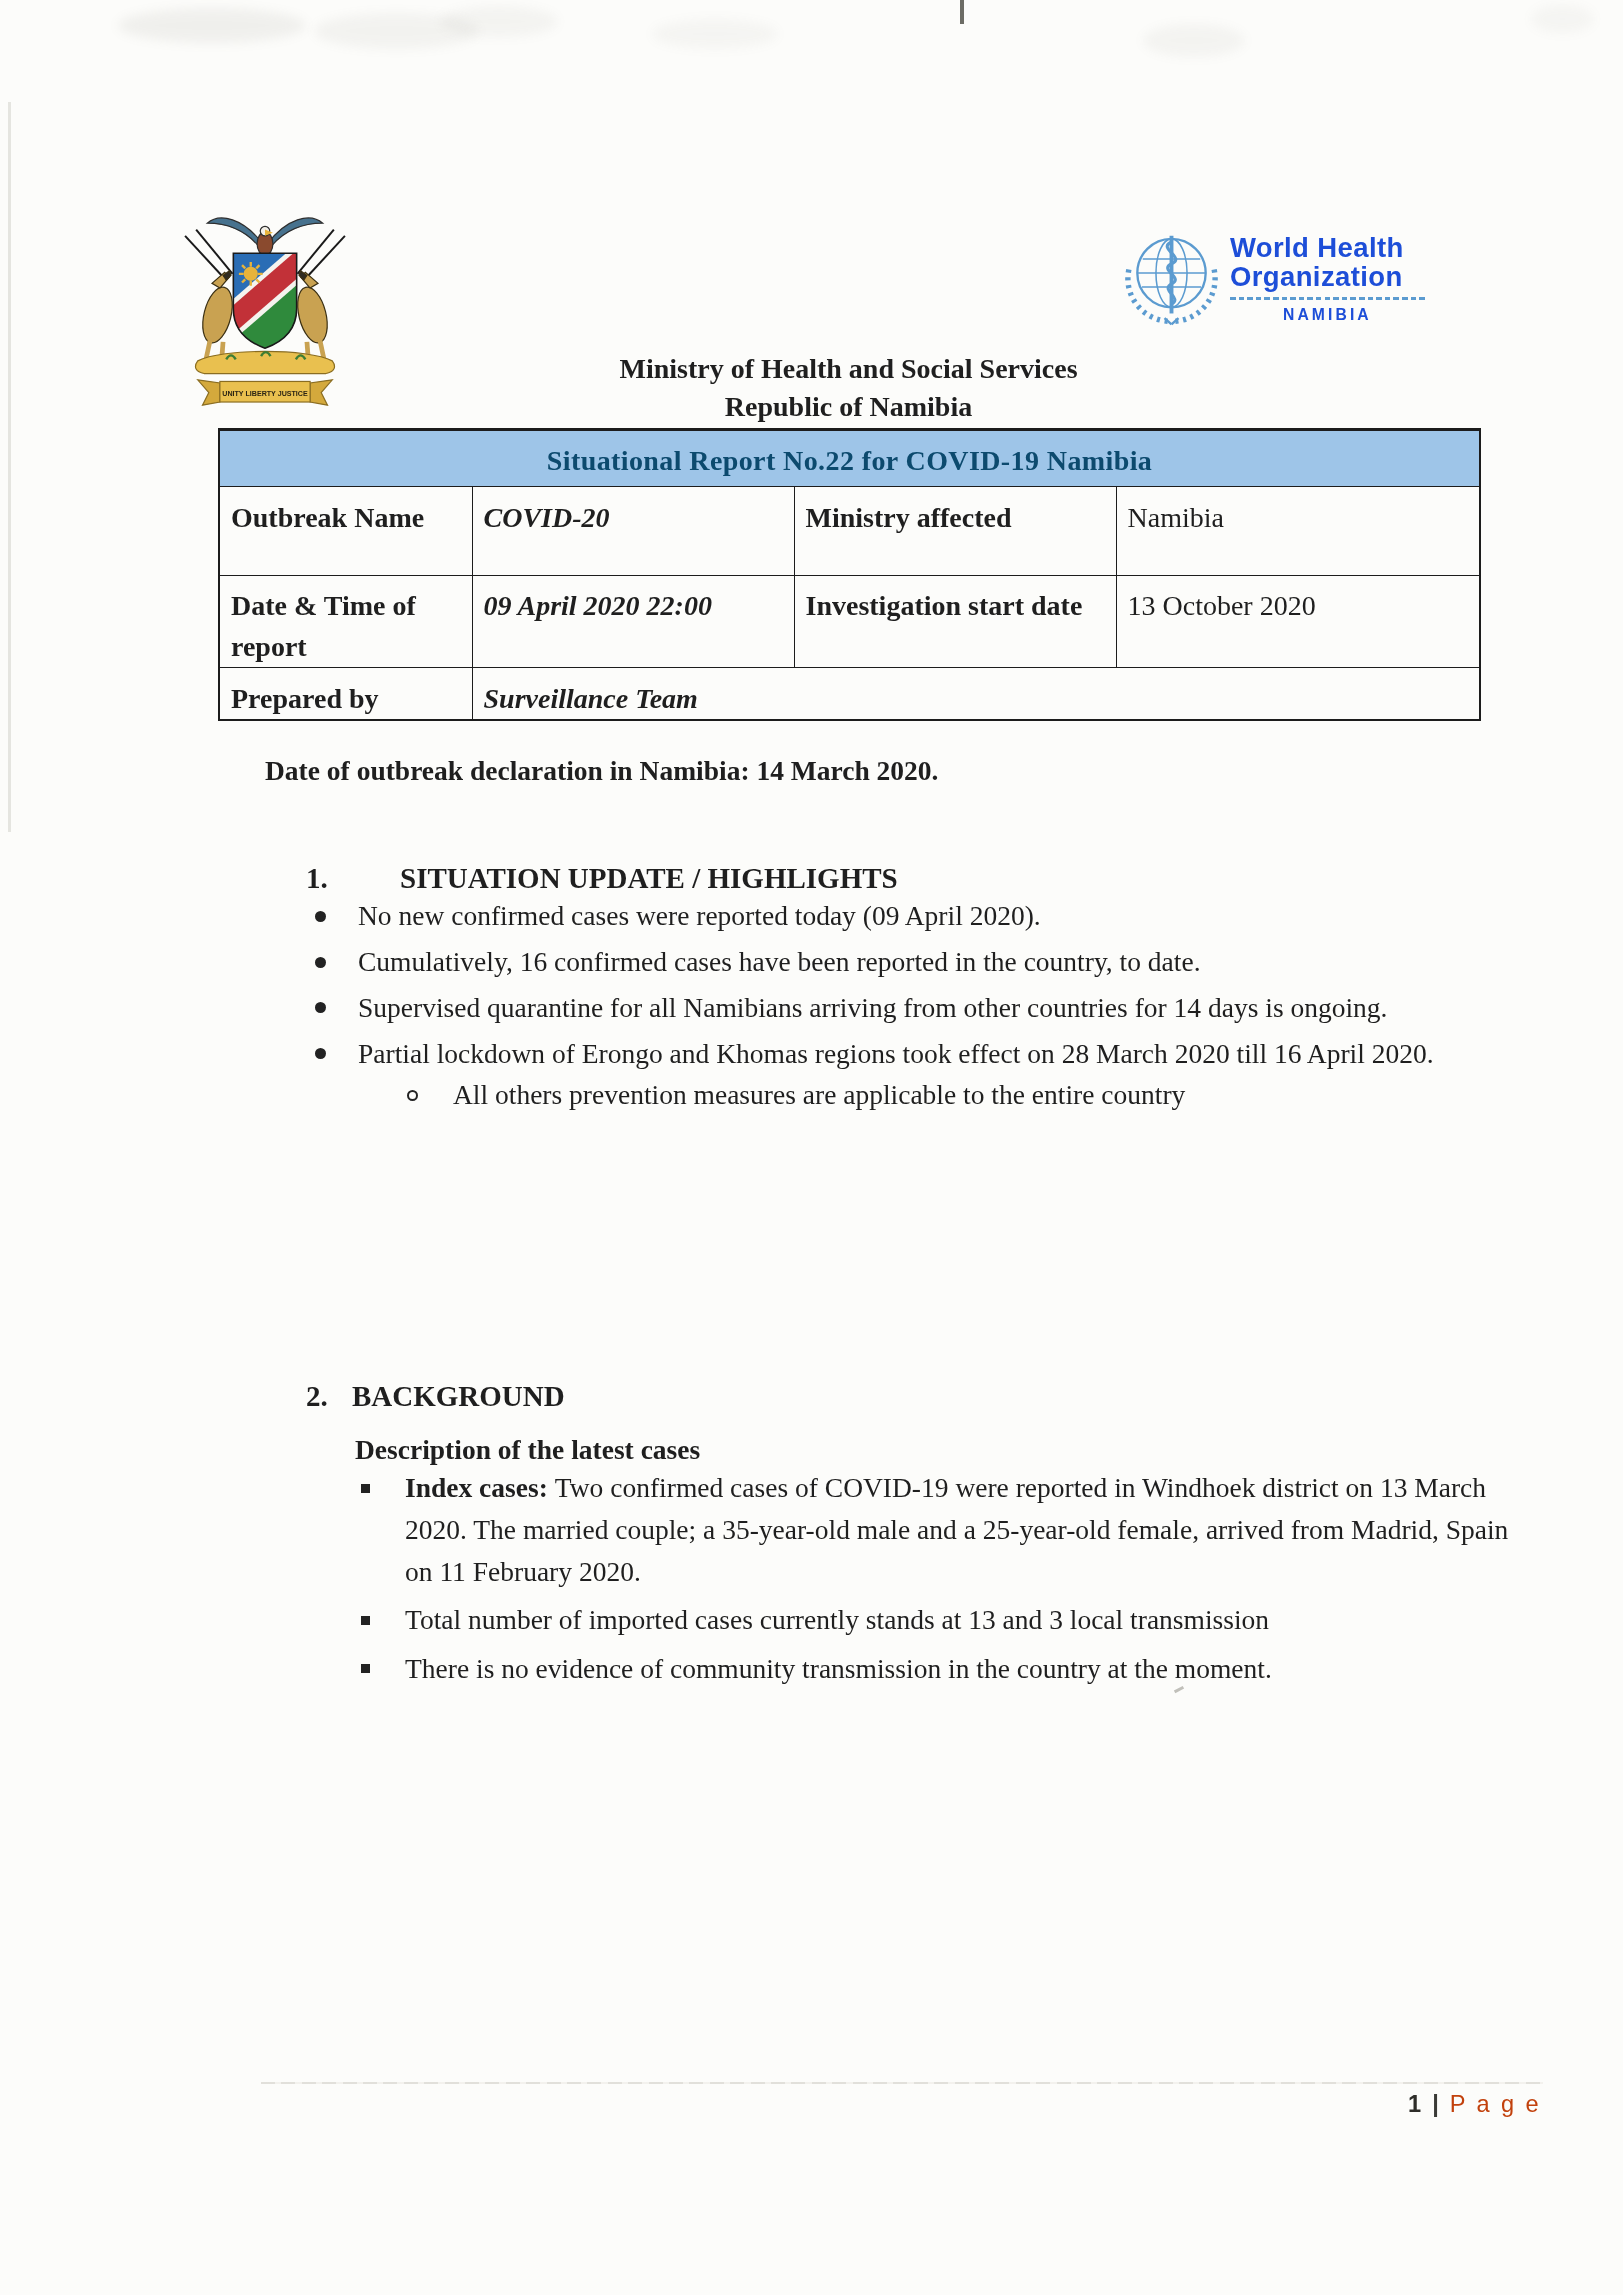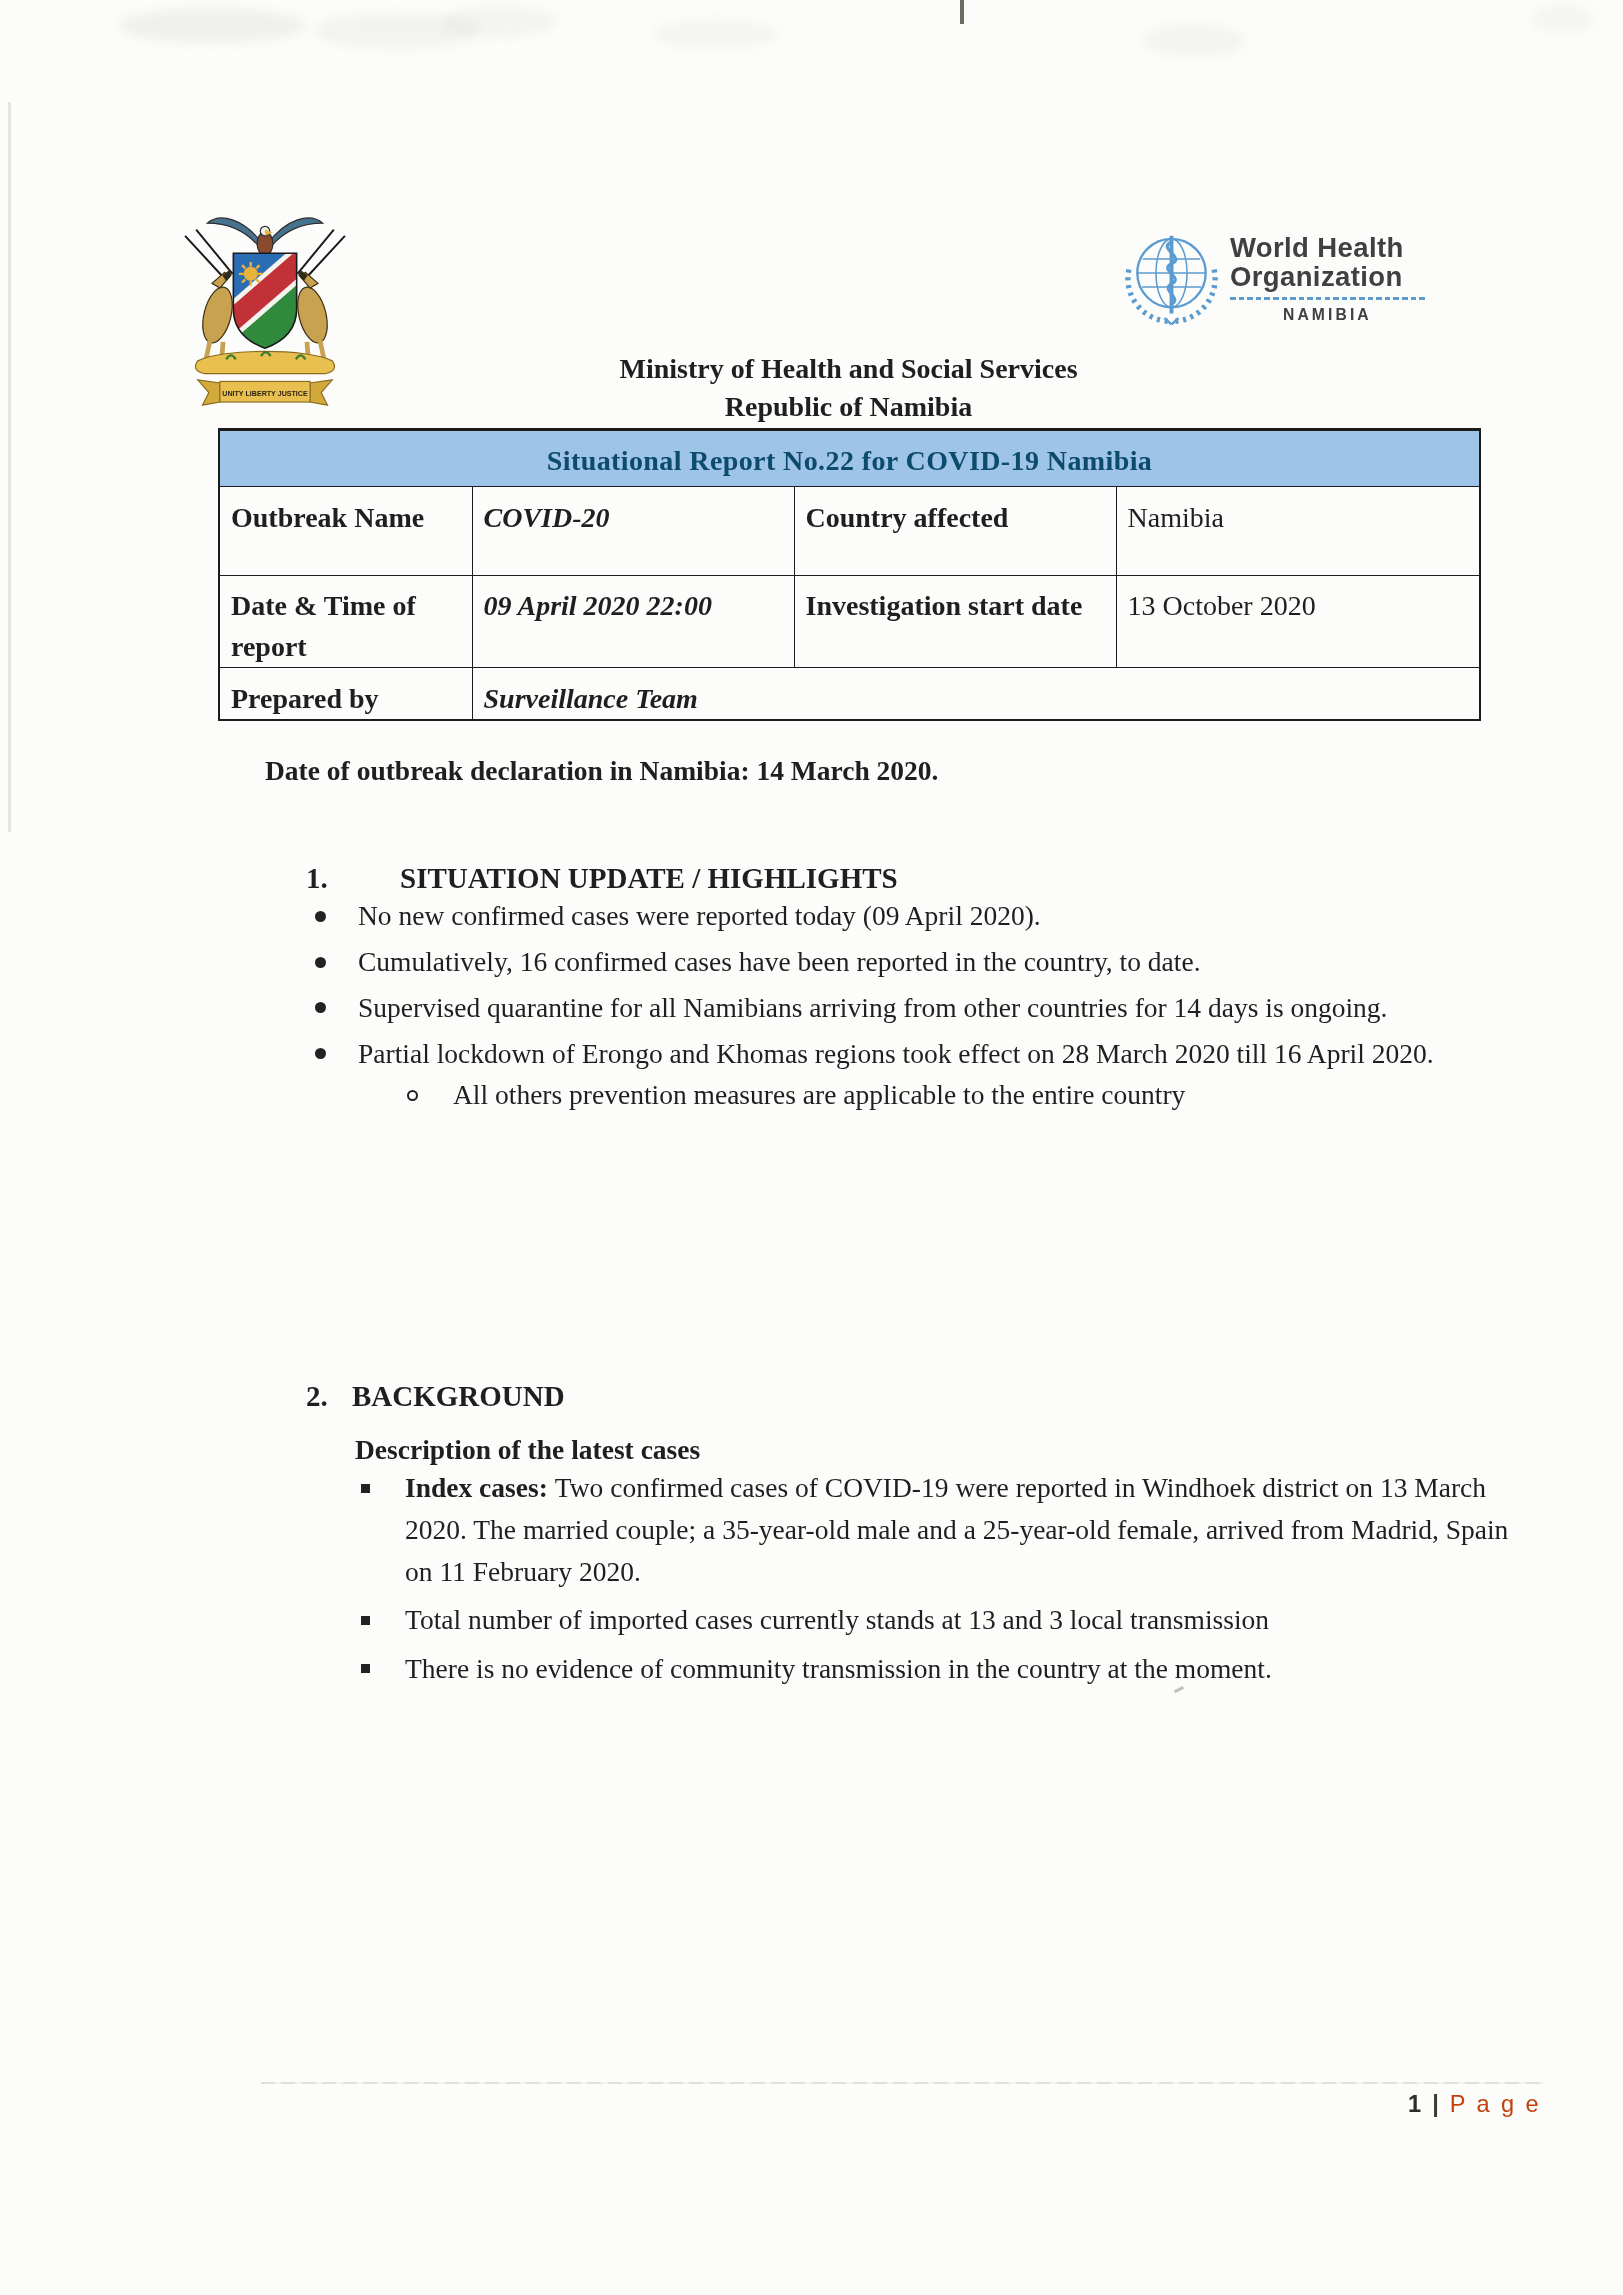--- a/index.html
+++ b/index.html
@@ -10,21 +10,21 @@
   }
   
   .smudge{position:absolute; background:#8a887e; border-radius:50%; filter:blur(5.5px);}
   .tick{position:absolute; left:960px; top:0; width:3.9px; height:23.6px; background:#52524a; opacity:.85;}
   .left-edge{position:absolute; left:7.9px; top:102px; width:3.1px; height:730px; background:#c9c9c2; opacity:.45;}
   .stray-mark{position:absolute; left:1174px; top:1688px; width:10.2px; height:3.1px; background:#9a9890; opacity:.6; transform:rotate(-28deg);}
   
   .coat{position:absolute; left:174px; top:203px; width:182px; height:220px;}
   .who{position:absolute; left:1121px; top:228px; display:flex; align-items:flex-start;}
   .who-emblem{width:101px; height:101px; flex:0 0 auto;}
-  .who-text{margin-left:7.9px; margin-top:4.7px; font-family:"Liberation Sans",sans-serif; color:#404040; width:198px;}
+  .who-text{margin-left:7.9px; margin-top:4.7px; font-family:"Liberation Sans",sans-serif; color:#1d4ed8; width:198px;}
   .who-l1,.who-l2{font-size:27.5px; font-weight:bold; line-height:29px; letter-spacing:0.4px;}
   .who-rule{margin-top:6.3px; height:3.1px; width:195px;
     background:repeating-linear-gradient(90deg,#5b9bd0 0 5.5px,transparent 5.5px 8.6px);}
   .who-country{margin-top:5.5px; font-size:15.7px; font-weight:bold; letter-spacing:3.1px; text-align:center; width:195px;}
   
   .ministry{position:absolute; left:218px; top:350px; width:1261px; text-align:center;
     font-size:28px; font-weight:bold; line-height:38px;}
   
   table.report{position:absolute; left:218px; top:428px; width:1261px;
     border-collapse:collapse; table-layout:fixed;
@@ -179,21 +179,21 @@
         <col style="width:322px">
         <col style="width:364px">
       </colgroup>
     <tbody>
         <tr>
           <td class="titlebar" colspan="4">Situational Report No.22 for COVID-19 Namibia</td>
         </tr>
     <tr class="r1">
       <td class="lbl">Outbreak Name</td>
       <td class="val-i">COVID-20</td>
-      <td class="lbl">Country affected</td>
+      <td class="lbl">Ministry affected</td>
       <td>Namibia</td>
     </tr>
     <tr class="r2">
       <td class="lbl">Date &amp; Time of report</td>
       <td class="val-i">09 April 2020 22:00</td>
       <td class="lbl">Investigation start date</td>
       <td>13 October 2020</td>
     </tr>
     <tr class="r3">
       <td class="lbl">Prepared by</td>

